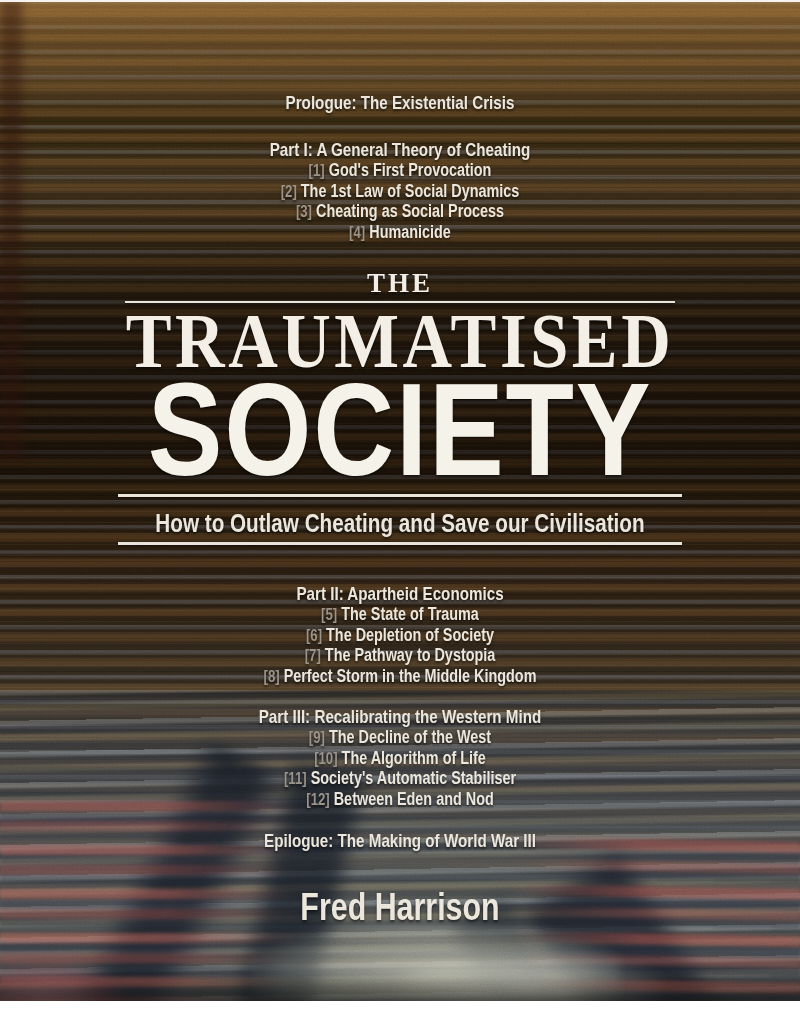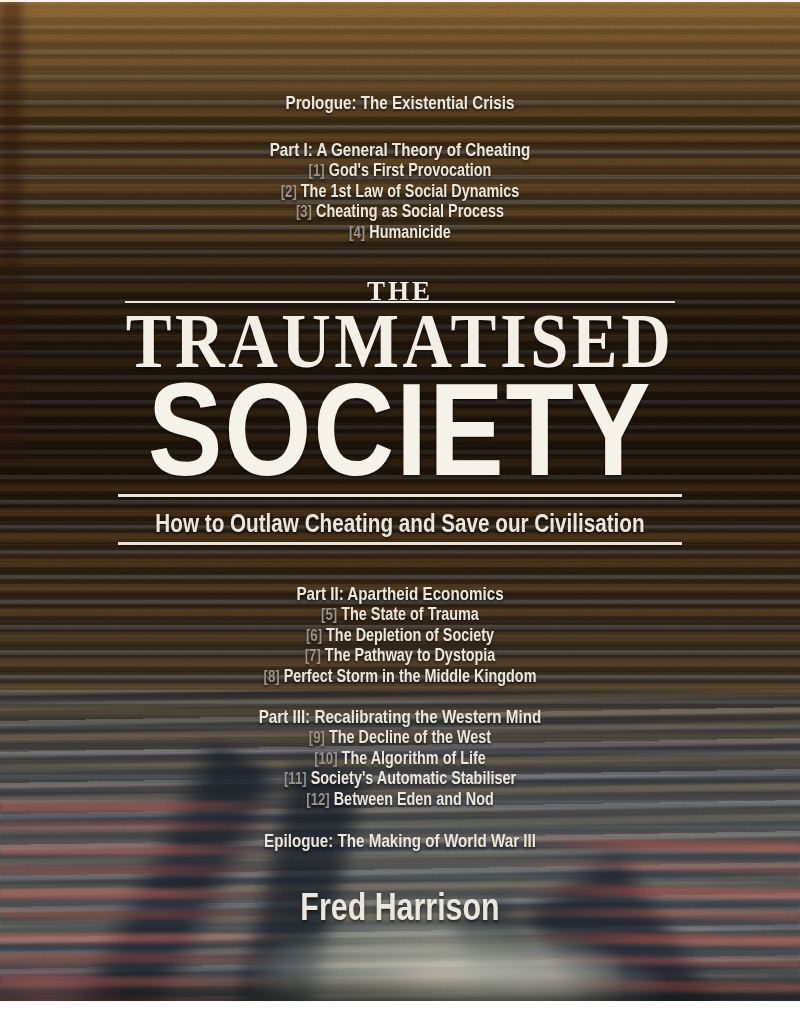--- a/index.html
+++ b/index.html
@@ -114,21 +114,21 @@
   .noise-layer{position:absolute;inset:0;opacity:0.20;mix-blend-mode:overlay;pointer-events:none;}
 
   
   .txt{position:absolute;left:0;right:0;text-align:center;color:#ece7dd;
        text-shadow:0 2px 3px rgba(0,0,0,0.55);}
   .part-block{position:absolute;left:0;right:0;text-align:center;color:#ece7dd;
        text-shadow:0 2px 3px rgba(0,0,0,0.55);transform:scaleX(0.80);}
   .part-heading{font-size:19px;font-weight:bold;line-height:21px;}
   .chapter-line{font-size:18px;font-weight:bold;line-height:20.5px;white-space:nowrap;}
   .chapter-num{color:#9a938a;margin-right:5px;font-size:16.5px;}
-  .title-the{top:276px;height:30px;display:flex;align-items:center;justify-content:center;
+  .title-the{top:268px;height:30px;display:flex;align-items:center;justify-content:center;
        font-family:"Liberation Serif",serif;font-weight:bold;font-size:27px;letter-spacing:3px;color:#f3efe7;text-align:center;}
   .title-main{top:308px;height:66px;display:flex;align-items:center;justify-content:center;
        font-family:"Liberation Serif",serif;font-weight:bold;font-size:78px;letter-spacing:4px;
        transform:scaleX(0.88);color:#f3efe7;white-space:nowrap;}
   .title-society{top:368px;height:122px;display:flex;align-items:center;justify-content:center;
        font-weight:bold;font-size:132px;letter-spacing:2px;transform:scaleX(0.85);
        color:#f5f2ea;white-space:nowrap;}
   .subtitle{top:505px;height:36px;display:flex;align-items:center;justify-content:center;
        font-weight:bold;font-size:26.5px;transform:scaleX(0.78);white-space:nowrap;}
   .epilogue{top:830px;font-size:19px;font-weight:bold;line-height:21px;transform:scaleX(0.80);}

